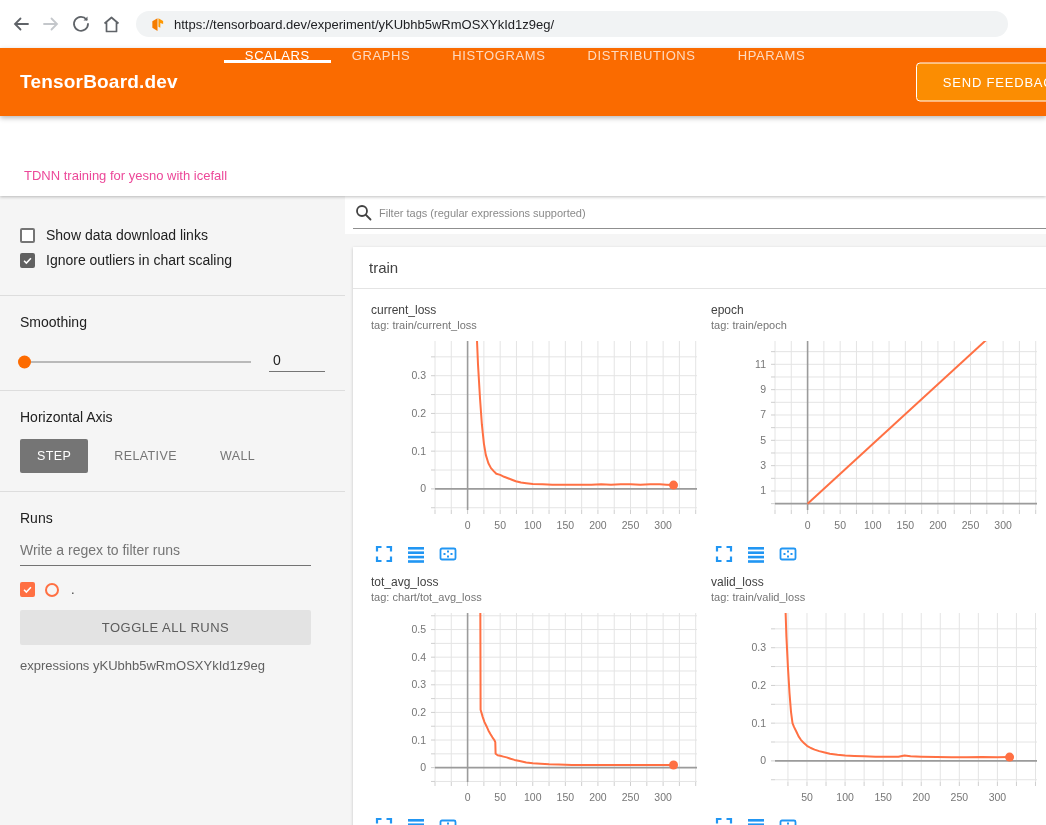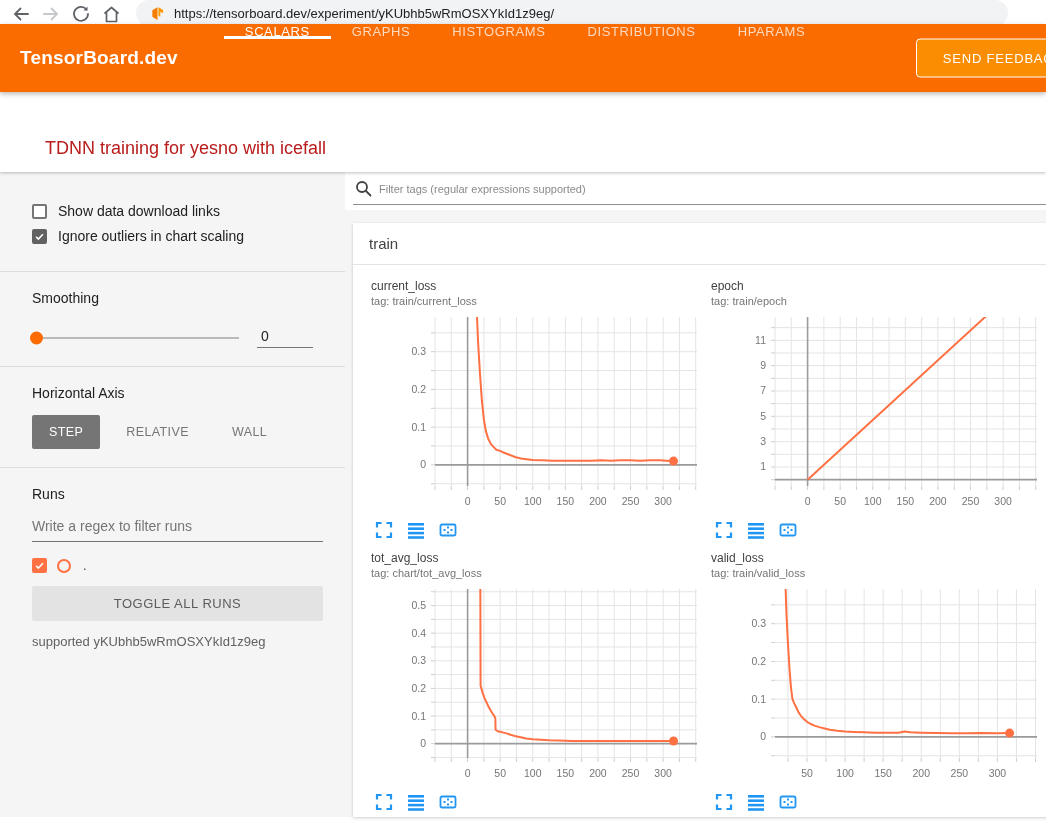--- a/index.html
+++ b/index.html
@@ -1,20 +1,20 @@
 <!DOCTYPE html>
 <html><head>
 <meta charset="utf-8">
 <style>
   * { margin:0; padding:0; box-sizing:border-box; }
   html,body { width:1046px; height:825px; overflow:hidden; background:#fff;
     font-family:"Liberation Sans", sans-serif; }
 
   
-  .browser-bar { height:24px; background:#ffffff; display:flex; align-items:flex-start; padding:0 10px 0 6px; }
+  .browser-bar { height:48px; background:#ffffff; display:flex; align-items:center; padding:0 10px 0 6px; }
   .nav-btn { width:30px; height:28px; display:flex; align-items:center; justify-content:center; border:none; background:transparent; cursor:pointer; }
   .nav-btn svg { display:block; }
   .url-pill { flex:1; height:26px; max-width:872px; background:#f1f3f4; border-radius:14px;
     display:flex; align-items:center; padding:0 14px; margin-left:10px; }
   .url-text { font-size:13px; color:#202124; margin-left:9px; white-space:nowrap; }
 
   
   .app-header { height:68px; background:#fa6b00; display:flex; align-items:flex-start; color:#fff;
     padding-left:20px; position:relative; box-shadow:0 2px 5px rgba(0,0,0,0.28); z-index:5; }
   .logo { font-size:19px; font-weight:bold; align-self:center; letter-spacing:0.2px; }
@@ -23,28 +23,28 @@
     color:rgba(255,255,255,0.75); position:relative; cursor:pointer; }
   .tab.active { color:#ffffff; }
   .tab.active::after { content:""; position:absolute; left:0; right:0; bottom:0; height:3px; background:#fff; }
   .feedback-btn { position:absolute; right:-44px; top:50%; transform:translateY(-50%);
     background:#fb8d02; border:1.5px solid #ffffff; border-radius:4px; color:#fff;
     font-size:13px; letter-spacing:0.8px; padding:11px 26px; font-family:inherit; cursor:pointer; white-space:nowrap; }
 
   
   .title-bar { height:80px; background:#ffffff; display:flex; align-items:flex-end;
     padding:0 24px 13px; box-shadow:0 1px 3px rgba(0,0,0,0.25); position:relative; z-index:4; }
-  .exp-title { font-size:18px; color:#b91c1c;margin-left:21px; }
+  .exp-title { font-size:13px; color:#ec4899; }
 
   
   .content { display:flex; height:645px; background:#f5f5f5; }
 
   
   .sidebar { width:345px; flex:0 0 345px; background:#f5f5f5; padding-top:14px; }
-  .side-section { padding:10px 32px 18px; border-bottom:1px solid #dddddd; }
+  .side-section { padding:10px 20px 18px; border-bottom:1px solid #dddddd; }
   .side-section:last-child { border-bottom:none; }
   .check-row { display:flex; align-items:center; margin:7px 0 9px; }
   .checkbox { width:15px; height:15px; border:2px solid #757575; border-radius:2px; flex:0 0 15px;
     display:flex; align-items:center; justify-content:center; background:#fff; cursor:pointer; }
   .checkbox.checked { background:#616161; border-color:#616161; }
   .checkbox.run-checked { background:#ff7043; border-color:#ff7043; }
   .check-label { font-size:14px; color:#212121; margin-left:11px; }
   .tooltip-row { display:flex; align-items:flex-end; margin-top:20px; }
   .tooltip-label { font-size:13px; color:#212121; padding-bottom:3px; }
   .dropdown { width:98px; margin-left:10px; border-bottom:1px solid #8a8a8a;
@@ -184,21 +184,21 @@
       <div class="run-row">
         <span class="checkbox run-checked">
           <svg width="11" height="11" viewBox="0 0 24 24">
               <path d="M4.5 12.5l5 5L19.5 7" stroke="#fff" stroke-width="3.4" fill="none"></path>
             </svg>
         </span>
         <span class="run-circle"></span>
         <span class="run-name">.</span>
       </div>
       <button class="toggle-btn">TOGGLE ALL RUNS</button>
-      <div class="runs-caption">supported yKUbhb5wRmOSXYkId1z9eg</div>
+      <div class="runs-caption">expressions yKUbhb5wRmOSXYkId1z9eg</div>
     </div>
   </div>
 
   <div class="main">
     <div class="filter-row">
       <div class="filter-inner">
         <svg width="17" height="17" viewBox="0 0 17 17">
             <circle cx="7" cy="7" r="5" stroke="#424242" stroke-width="1.8" fill="none"></circle>
             <path d="M11 11l4.5 4.5" stroke="#424242" stroke-width="1.8" stroke-linecap="round"></path>
           </svg>

